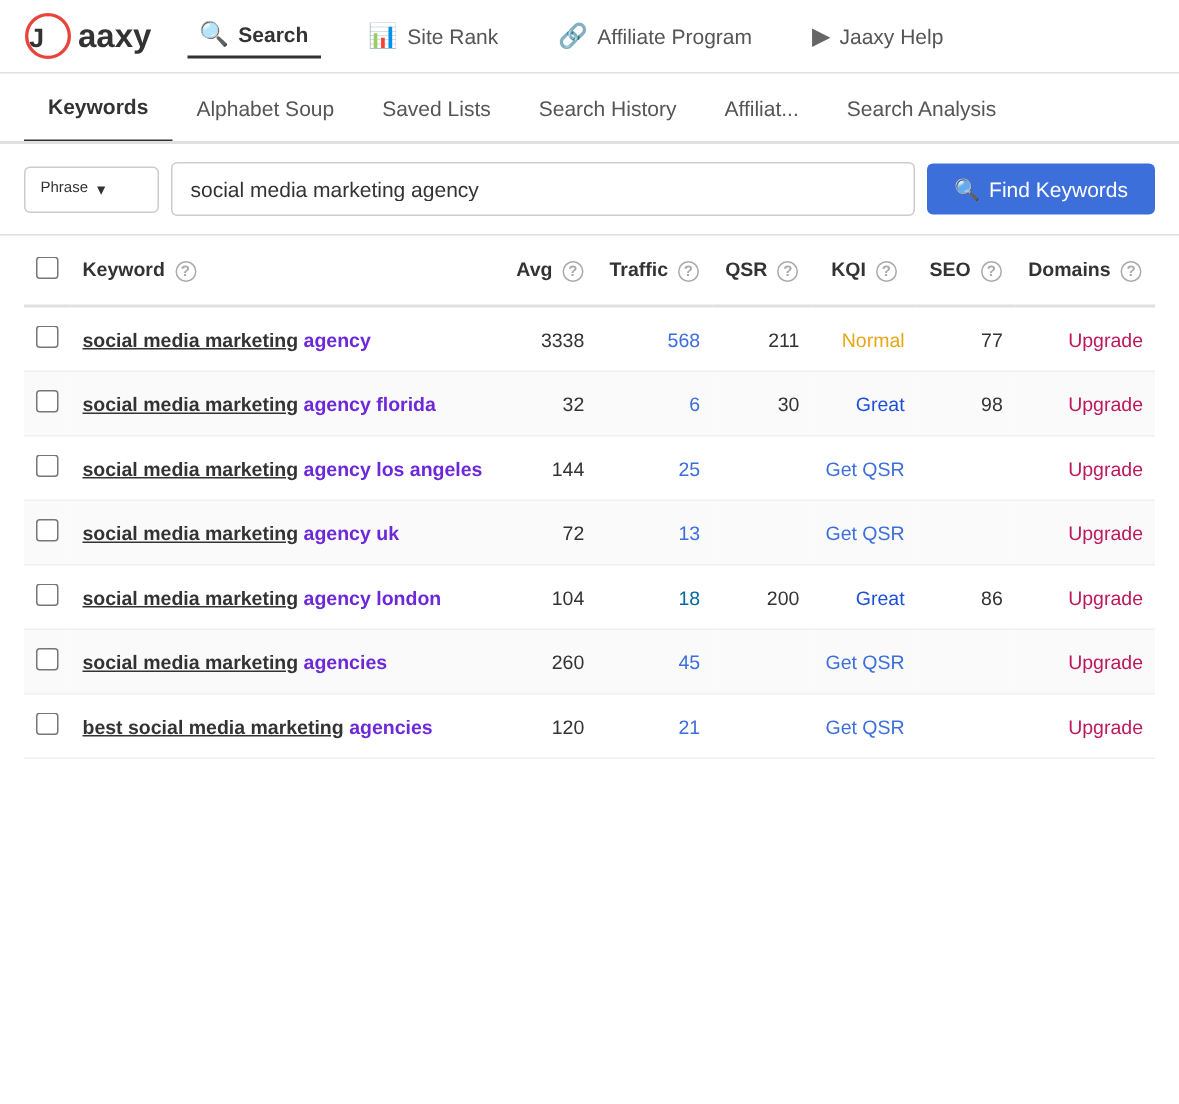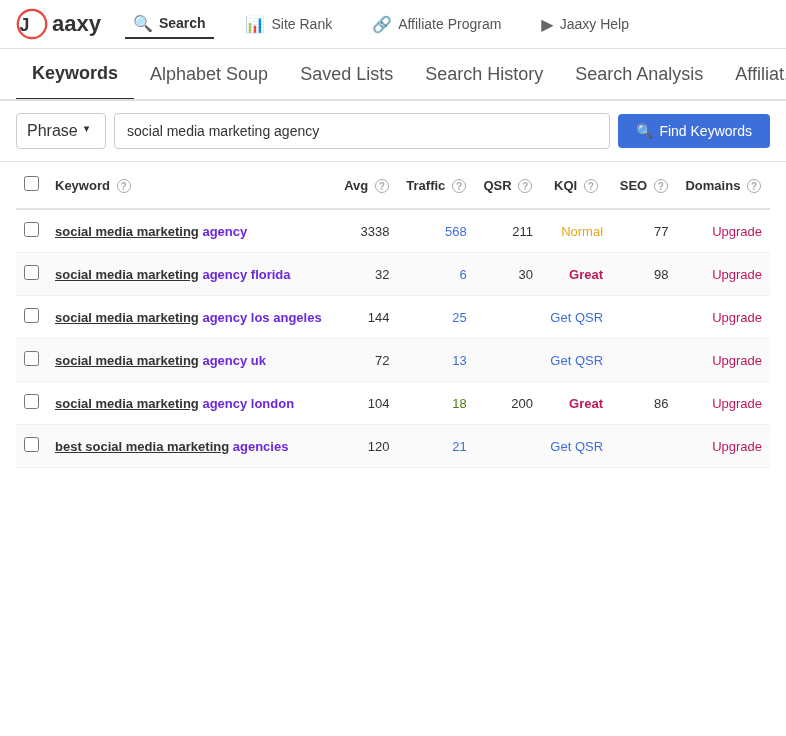--- a/index.html
+++ b/index.html
@@ -48,21 +48,21 @@
     .sub-nav {
       display: flex;
       align-items: center;
       border-bottom: 2px solid #e0e0e0;
       padding: 0 16px;
       overflow: hidden;
     }
     .sub-nav-item {
       padding: 14px 16px;
       cursor: pointer;
-      font-size: 18px;
+      font-size: 14px;
       color: #555;
       white-space: nowrap;
     }
     .sub-nav-item.active {
       color: #333;
       border-bottom: 3px solid #333;
       font-weight: bold;
       margin-bottom: -2px;
     }
 
@@ -75,21 +75,21 @@
       gap: 8px;
     }
     .phrase-dropdown {
       display: flex;
       align-items: flex-start;
       border: 1px solid #ccc;
       border-radius: 4px;
       padding: 8px 10px;
       cursor: pointer;
       gap: 6px;
-      font-size: 16px;
+      font-size: 10px;
       color: #333;
       background: #fff;
       min-width: 90px;
     }
     .search-input {
       flex: 1;
       border: 1px solid #ccc;
       border-radius: 4px;
       padding: 9px 12px;
       font-size: 14px;
@@ -165,21 +165,21 @@
     td {
       padding: 12px 8px;
       font-size: 13px;
       color: #333;
       vertical-align: middle;
     }
     td.center { text-align: right; }
     .keyword-main { font-weight: bold; text-decoration: underline; }
     .keyword-variant { color: #6d28d9; font-weight: bold; }
     .kqi-normal { color: #e6a817; }
-    .kqi-great { color: #be185d; font-weight: bold; }
+    .kqi-great { color: #1d4ed8; }
     .get-qsr { color: #3d6fda; cursor: pointer; }
     .upgrade-link { color: #be185d; cursor: pointer; }
     .checkbox-cell { width: 30px; }
     input[type="checkbox"] { width: 15px; height: 15px; cursor: pointer; }
 
     
     .chevron::after { content: " ▾"; font-size: 11px; }
   </style>
 </head>
 <body>
@@ -218,24 +218,24 @@
   <div class="sub-nav-item">
     <span>Alphabet Soup</span>
   </div>
   <div class="sub-nav-item">
     <span>Saved Lists</span>
   </div>
   <div class="sub-nav-item">
     <span>Search History</span>
   </div>
   <div class="sub-nav-item">
+    <span>Affiliat...</span>
+  </div>
+  <div class="sub-nav-item">
     <span>Search Analysis</span>
-  </div>
-  <div class="sub-nav-item">
-    <span>Affiliat...</span>
   </div>
 </div>
 
 <div class="search-bar-container">
   <div class="phrase-dropdown chevron">
     <span>Phrase</span>
   </div>
   <input class="search-input" type="text" value="social media marketing agency" placeholder="Enter keyword..." style="">
   <button class="find-keywords-btn">
     <span>🔍</span>
@@ -343,31 +343,46 @@
   </tr>
         <tr>
     <td class="checkbox-cell">
       <input type="checkbox" style="">
     </td>
     <td>
       <span class="keyword-main">social media marketing</span>
       <span class="keyword-variant"> agency london</span>
     </td>
     <td class="center">104</td>
-    <td class="center" style="color:#4d7c0f;">18</td>
+    <td class="center" style="color:#0369a1;">18</td>
     <td class="center">200</td>
     <td class="center kqi-great">Great</td>
     <td class="center">86</td>
     <td class="center upgrade-link">Upgrade</td>
   </tr>
         <tr>
     <td class="checkbox-cell">
       <input type="checkbox" style="">
     </td>
     <td>
+      <span class="keyword-main">social media marketing</span>
+      <span class="keyword-variant"> agencies</span>
+    </td>
+    <td class="center">260</td>
+    <td class="center" style="color:#3d6fda;">45</td>
+    <td class="center"></td>
+    <td class="center get-qsr">Get QSR</td>
+    <td class="center"></td>
+    <td class="center upgrade-link">Upgrade</td>
+  </tr>
+        <tr>
+    <td class="checkbox-cell">
+      <input type="checkbox" style="">
+    </td>
+    <td>
       <span class="keyword-main">best social media marketing</span>
       <span class="keyword-variant"> agencies</span>
     </td>
     <td class="center">120</td>
     <td class="center" style="color:#3d6fda;">21</td>
     <td class="center"></td>
     <td class="center get-qsr">Get QSR</td>
     <td class="center"></td>
     <td class="center upgrade-link">Upgrade</td>
   </tr>

